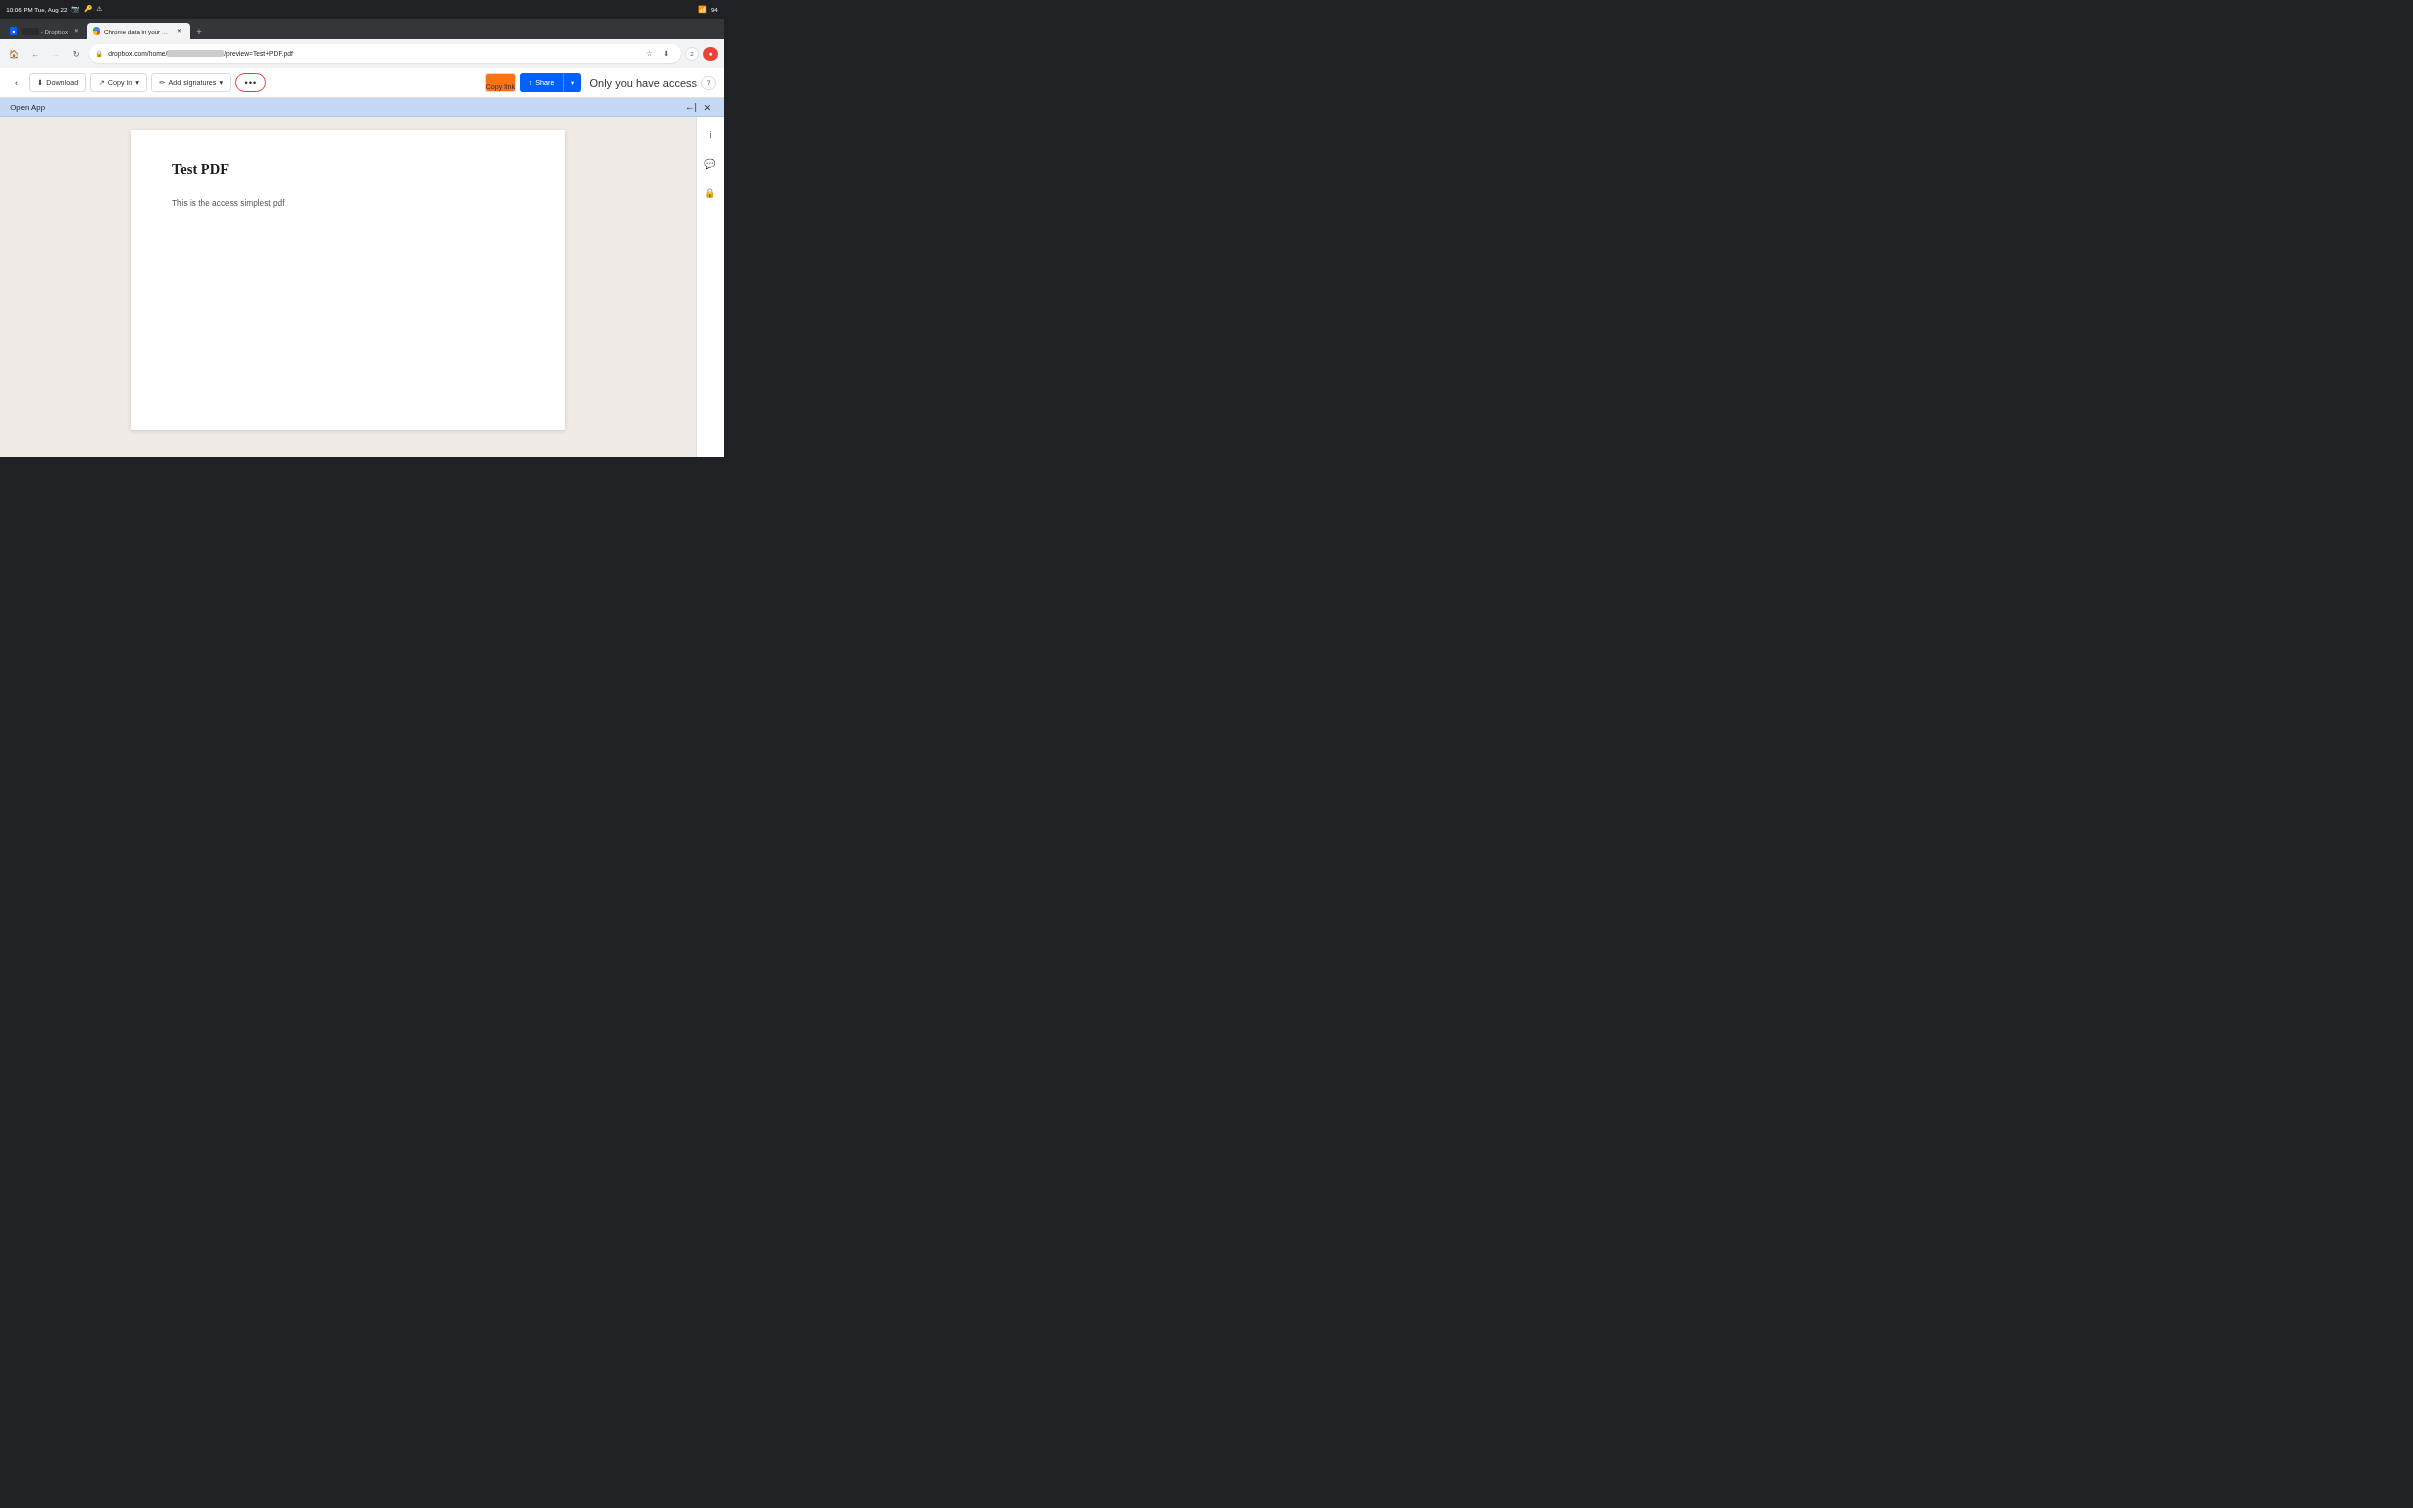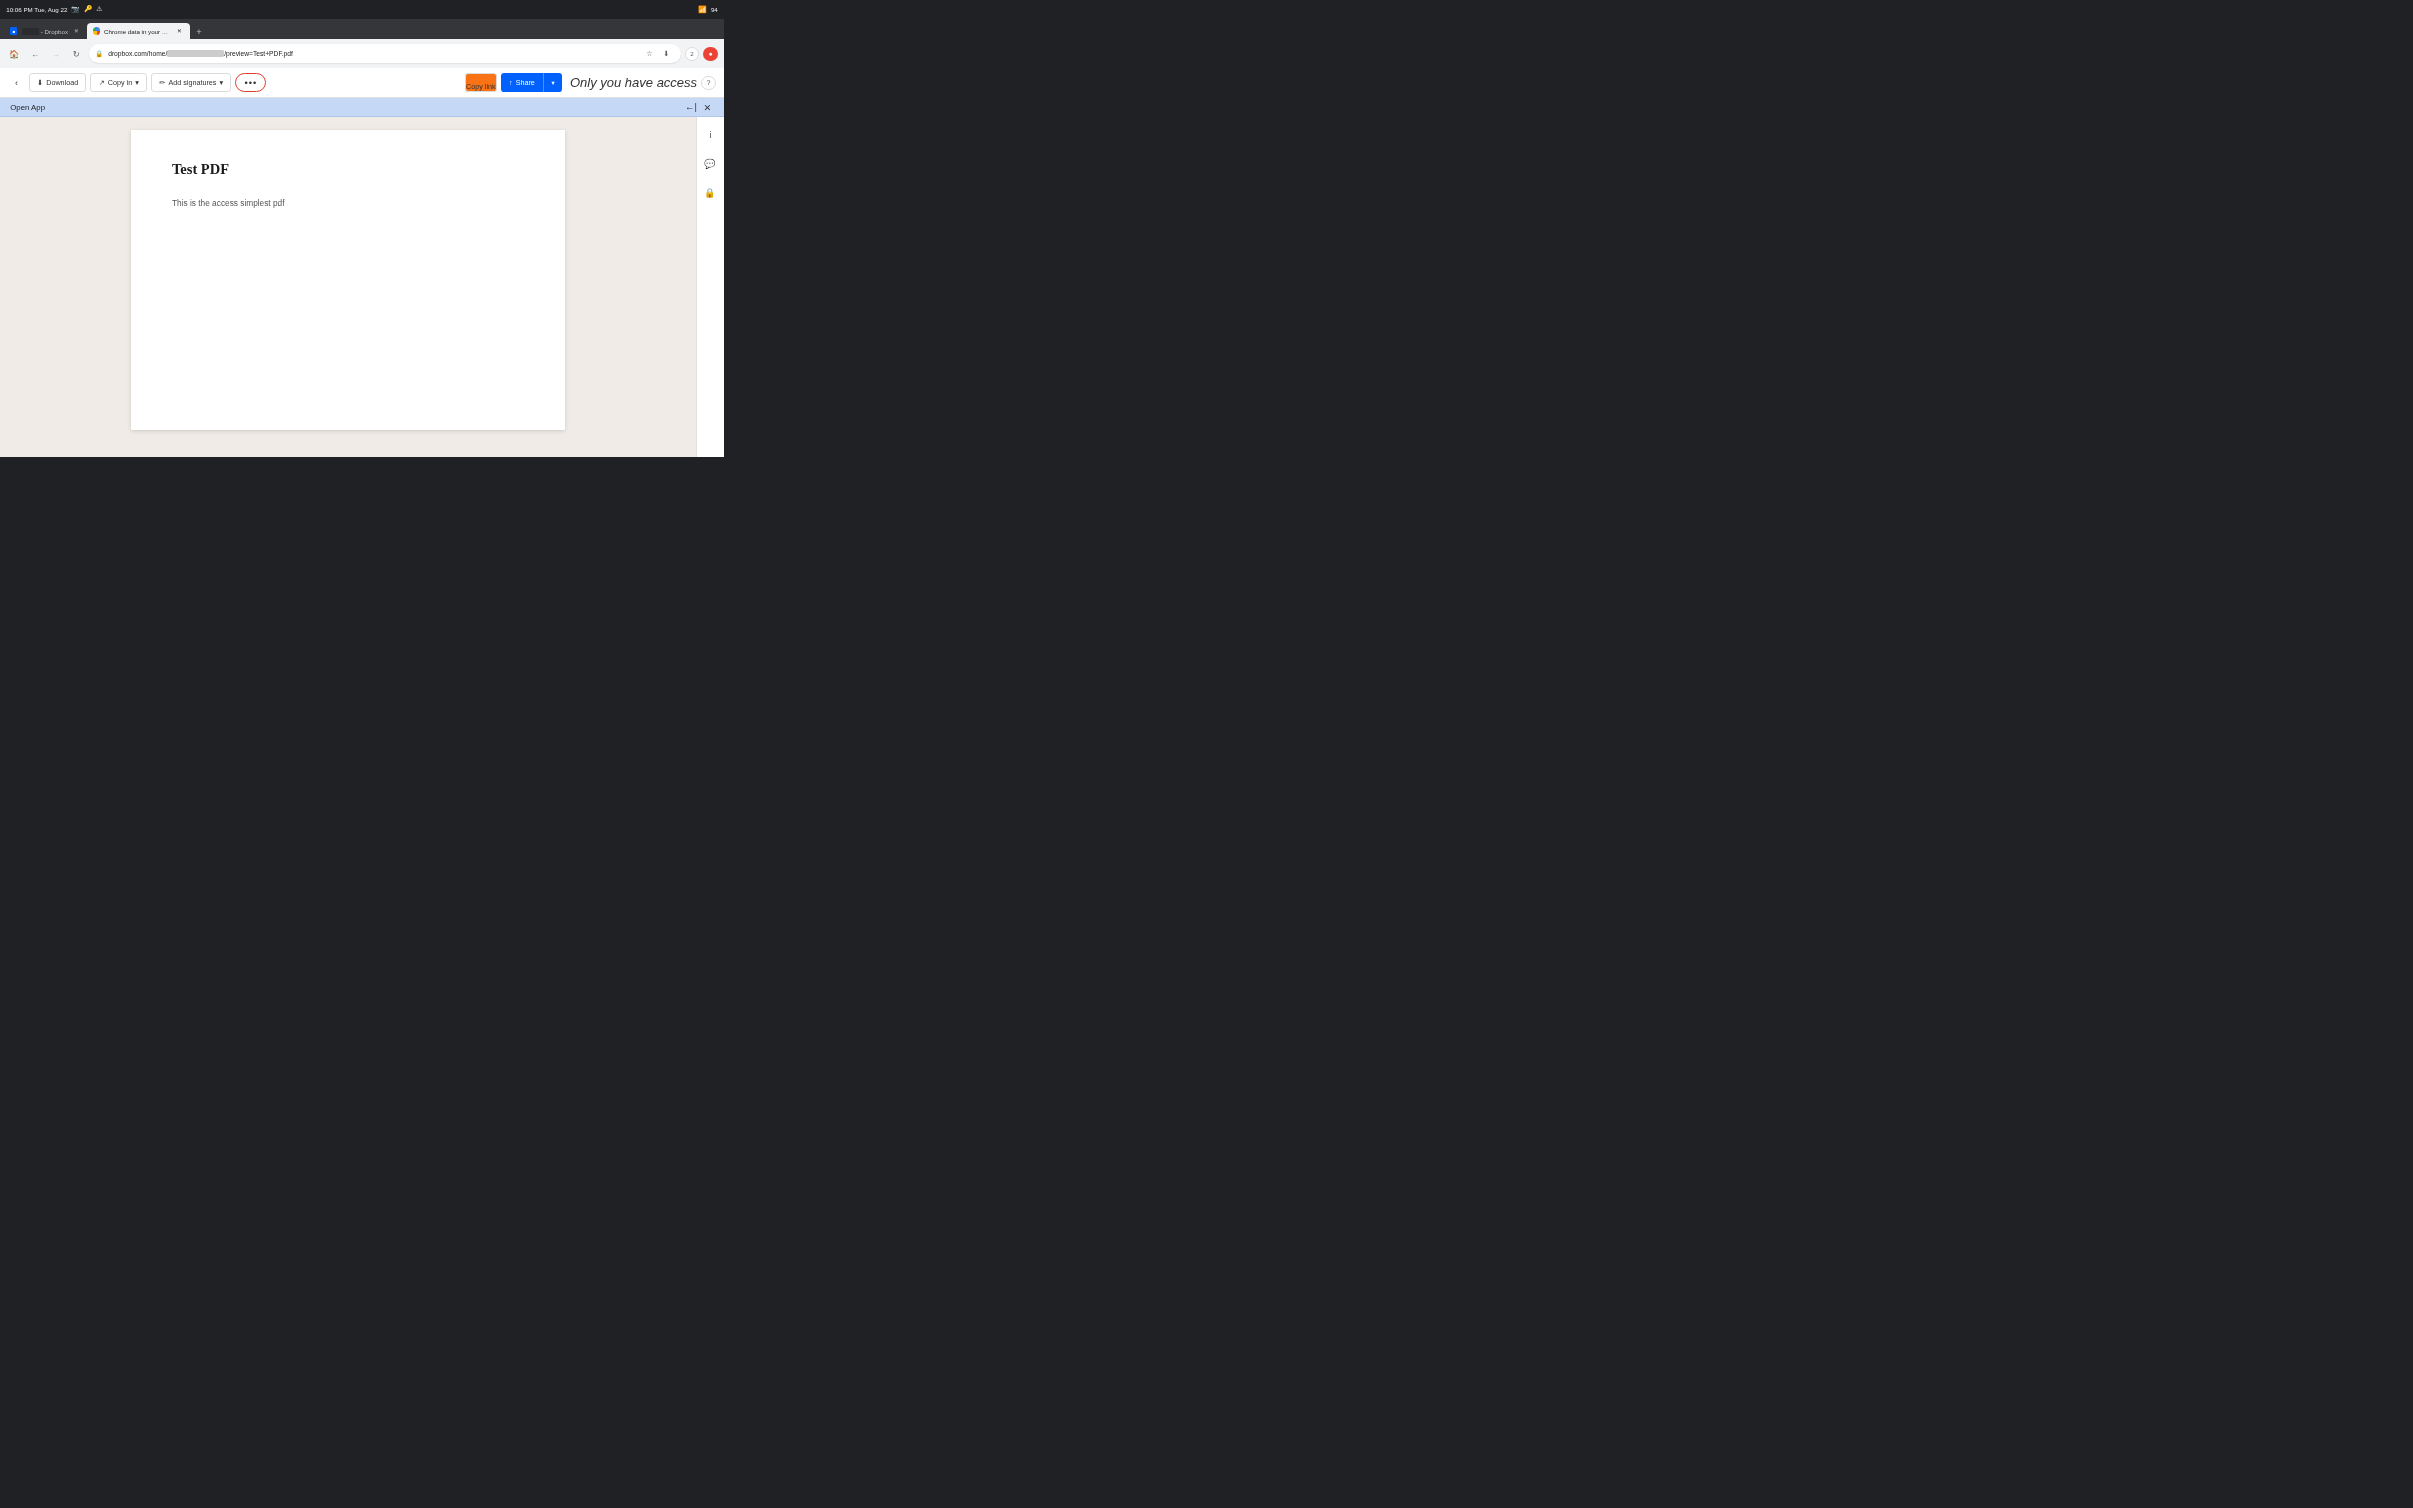--- a/index.html
+++ b/index.html
@@ -231,24 +231,23 @@
       display: flex;
       align-items: center;
       justify-content: center;
       background: #0061ff;
       border-left: 0.5px solid rgba(255,255,255,0.3);
       cursor: pointer;
       color: #fff;
       font-size: 6.2px;
     }
     .access-text {
-      font-size: 13px;
+      font-size: 11px;
       color: #333;
       margin-left: 4.1px;
-      font-style: italic;
     }
     .help-btn {
       width: 14.5px; height: 14.5px;
       display: flex; align-items: center; justify-content: center;
       border-radius: 50%;
       border: 0.5px solid #dbdbdb;
       cursor: pointer;
       font-size: 7.2px;
       color: #555;
     }

